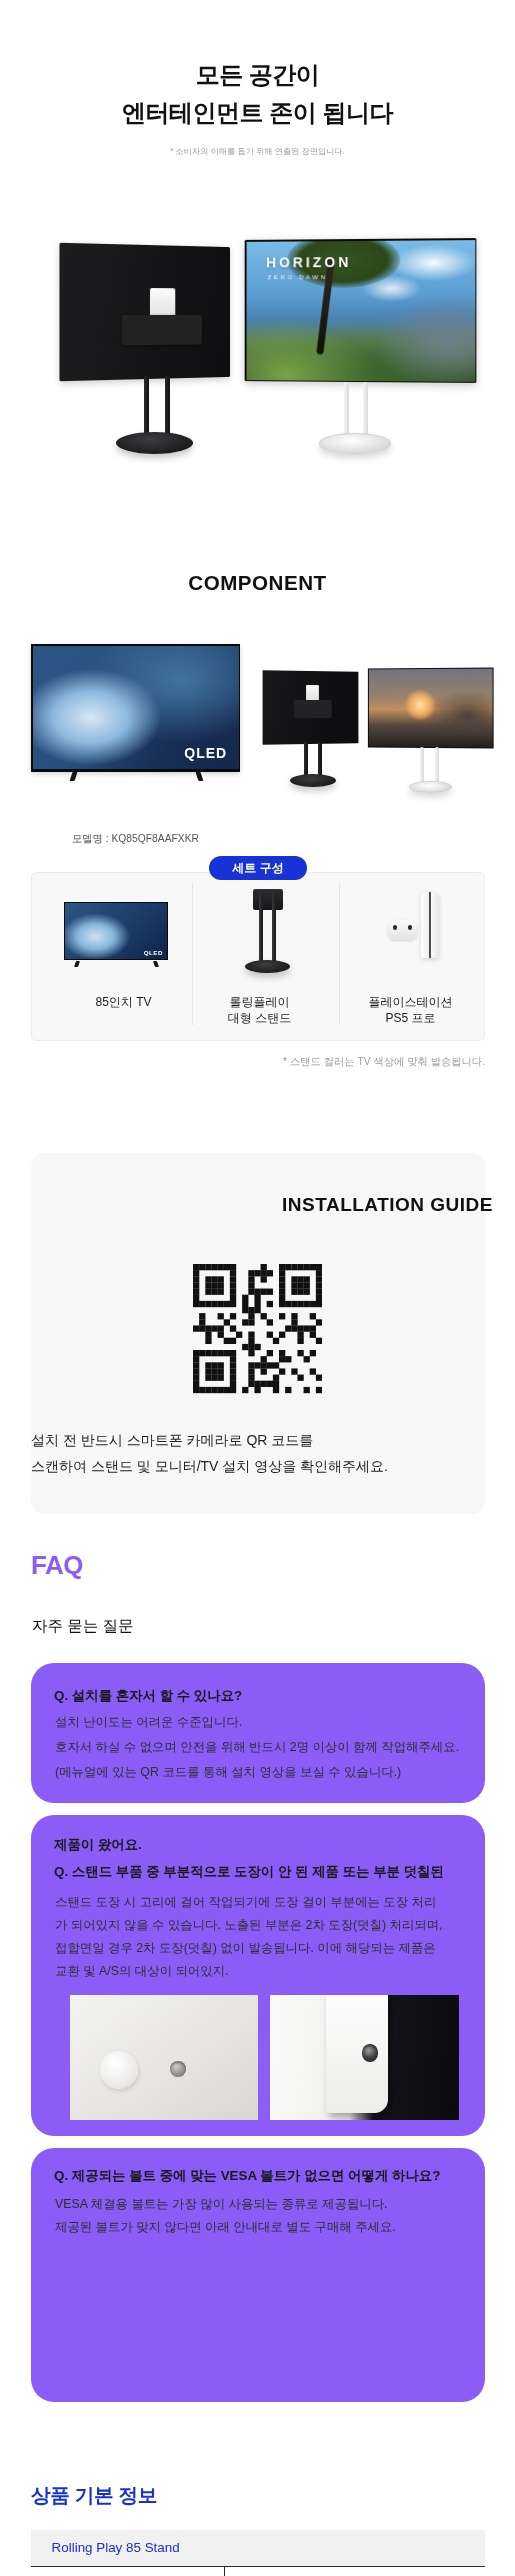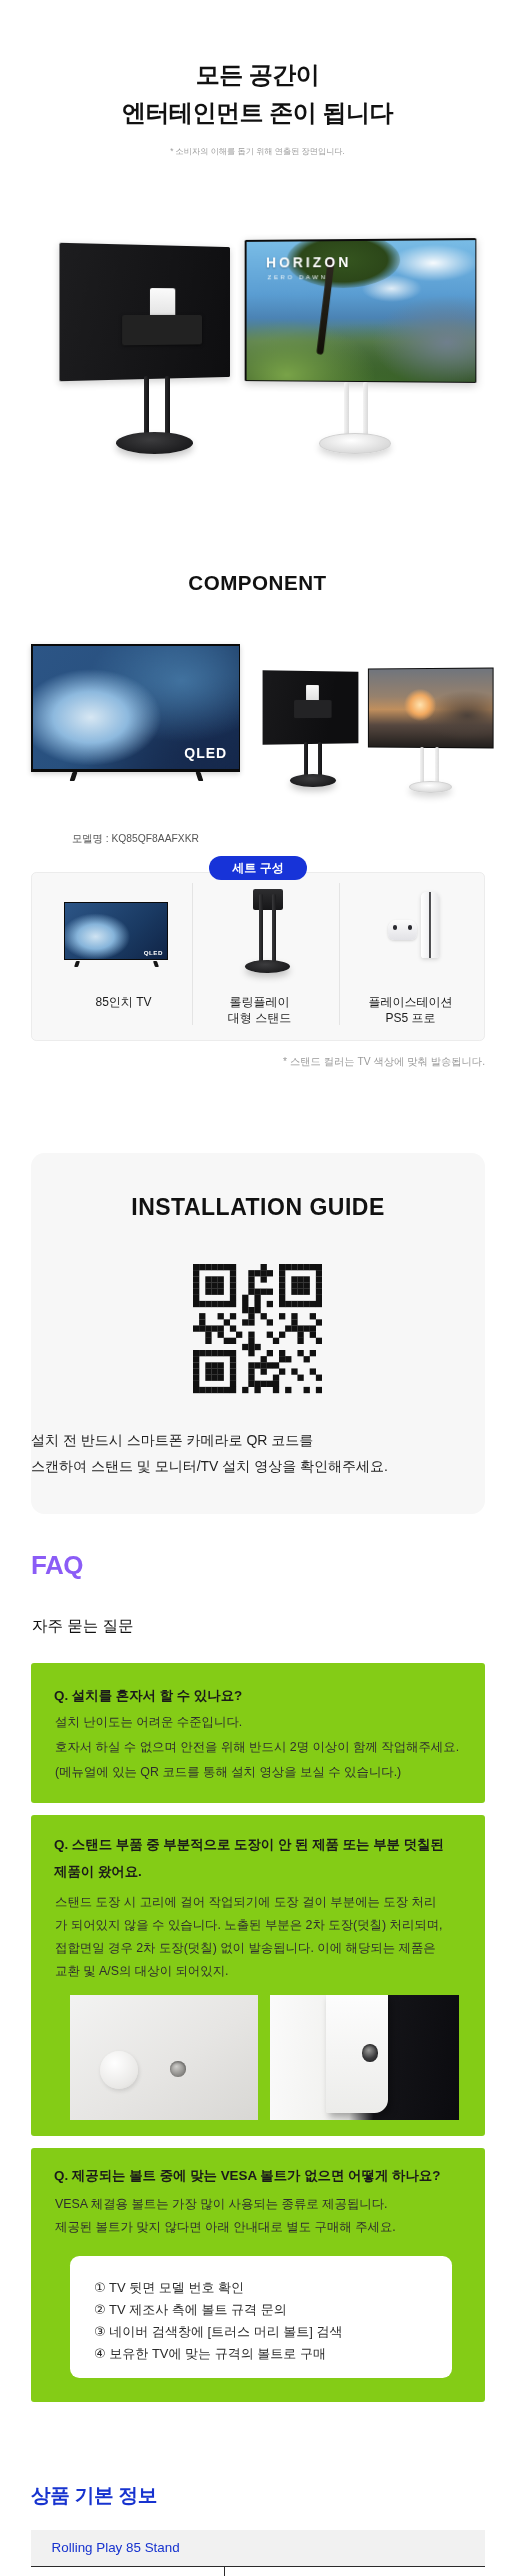--- a/index.html
+++ b/index.html
@@ -73,28 +73,28 @@
   .mini2-art span { position:absolute; right:4.1px; bottom:2.6px; color:#fff; font-size:6.2px; font-weight:bold; letter-spacing:0.5px; }
   .set-stand-bar { position:absolute; width:3.6px; background:linear-gradient(90deg,#3a3a3c,#1a1a1c); border-radius:1.5px; }
   .set-stand-top { position:absolute; left:61px; top:16px; width:30px; height:20.6px; background:linear-gradient(180deg,#2e2e30,#161618); border-radius:2.1px; }
   .ps5-slab { position:absolute; left:82px; top:18.5px; width:17.5px; height:66px; background:linear-gradient(90deg,#ffffff 0%,#f0f0f2 45%,#101014 48%,#16161a 52%,#fafafa 55%,#e8e8ea 100%); border-radius:5.2px 5.2px 3.1px 3.1px; box-shadow:0 1.5px 4.1px rgba(0,0,0,.15); }
   .ps5-pad { position:absolute; left:49px; top:47px; width:29px; height:19.6px; background:linear-gradient(180deg,#fcfcfc,#e2e2e6); border-radius:8.2px 8.2px 6.2px 6.2px; box-shadow:0 1px 2.6px rgba(0,0,0,.15); }
   .ps5-pad i { position:absolute; top:5.2px; width:4.6px; height:4.6px; border-radius:50%; background:#2a2a30; }
   .set-note { top:1055px; left:0; width:485px; text-align:right; font-size:10.3px; color:#9a9a9a; }
 
   
   .install-box { top:1153px; left:31px; width:454px; height:361px; background:#f7f7f7; border-radius:13.4px; }
-  .install-title { position:absolute; top:41px; left:0; width:100%; text-align:center; font-size:23px; font-weight:bold; color:#111; letter-spacing:0.5px; }
+  .install-title { position:absolute; top:41px; left:8px; width:100%; text-align:right; font-size:19px; font-weight:bold; color:#111; letter-spacing:0.5px; }
   .qr-wrap { position:absolute; top:109px; left:162px; width:129px; height:133px; }
   .install-desc { position:absolute; top:274px; left:0; width:100%; text-align:left; font-size:14px; line-height:26px; color:#222; }
 
   
   .faq-heading { top:1550px; left:31px; font-size:26px; font-weight:bold; color:#8b5cf6; letter-spacing:-0.5px; }
   .faq-subheading { top:1616px; left:32px; font-size:15.5px; color:#111; }
-  .faq-card { left:31px; width:454px; background:#84cc16; border-radius:3px; }
+  .faq-card { left:31px; width:454px; background:#8b5cf6; border-radius:23px; }
   .faq-q { position:absolute; left:23px; font-size:13.4px; font-weight:bold; color:#1a1a1a; line-height:27px; }
   .faq-a { position:absolute; left:24px; font-size:12.4px; color:#2e2e2e; }
   .photo { position:absolute; width:188px; height:125px; overflow:hidden; }
   .photo-a { left:39px; background:linear-gradient(145deg,#f3f3f2 0%,#e6e5e3 55%,#d8d7d4 100%); }
   .photo-a::before { content:""; position:absolute; left:30px; top:56px; width:38px; height:38px; border-radius:50%; background:radial-gradient(circle at 38% 32%,#ffffff,#e9e8e6 70%,#d2d1ce 100%); box-shadow:1px 2.1px 4.1px rgba(0,0,0,.12); }
   .photo-a::after { content:""; position:absolute; left:100px; top:66px; width:15.5px; height:15.5px; border-radius:50%; background:radial-gradient(circle at 40% 35%,#cfcecb,#8e8d8a 60%,#6f6e6b); box-shadow:inset 0 1.5px 2.6px rgba(0,0,0,.35); }
   .photo-b { left:239px; width:189px; background:linear-gradient(97deg,#fbfbfb 0%,#f2f2f0 34%,#e4e4e2 46%,#141418 58%,#0b0b0f 100%); }
   .photo-b::before { content:""; position:absolute; left:56px; top:0; width:62px; height:118px; background:linear-gradient(180deg,#fdfdfd,#ececea); border-radius:0 0 13.4px 2.1px; box-shadow:3.1px 3.1px 7.2px rgba(0,0,0,.3); }
   .photo-b::after { content:""; position:absolute; left:92px; top:49px; width:15.5px; height:17.5px; border-radius:50%; background:radial-gradient(circle at 42% 35%,#9a9a98,#3c3c3e 55%,#1c1c1e); box-shadow:inset 0 1.5px 2.6px rgba(0,0,0,.5), 0 0.5px 1px rgba(255,255,255,.6); }
   .steps-box { position:absolute; left:39px; top:108px; width:382px; height:122px; background:#fff; border-radius:9.3px; }
@@ -426,44 +426,38 @@
     <div class="faq-q" style="top:18.5px;">Q. 설치를 혼자서 할 수 있나요?</div>
     <div class="faq-a" style="top:47px; line-height:25px;">
       <div>설치 난이도는 어려운 수준입니다.</div>
       <div>호자서 하실 수 없으며 안전을 위해 반드시 2명 이상이 함께 작업해주세요.</div>
       <div>(메뉴얼에 있는 QR 코드를 통해 설치 영상을 보실 수 있습니다.)</div>
     </div>
   </div>
 
   <div class="abs faq-card" style="top:1815px; height:321px;">
     <div class="faq-q" style="top:15.5px;">
+      <div>제품이 왔어요.</div>
       <div>Q. 스탠드 부품 중 부분적으로 도장이 안 된 제품 또는 부분 덧칠된</div>
-      <div>제품이 왔어요.</div>
     </div>
     <div class="faq-a" style="top:76px; line-height:23px;">
       <div>스탠드 도장 시 고리에 걸어 작업되기에 도장 걸이 부분에는 도장 처리</div>
       <div>가 되어있지 않을 수 있습니다. 노출된 부분은 2차 도장(덧칠) 처리되며,</div>
       <div>접합면일 경우 2차 도장(덧칠) 없이 발송됩니다. 이에 해당되는 제품은</div>
       <div>교환 및 A/S의 대상이 되어있지.</div>
     </div>
     <div class="photo photo-a" style="top:180px;"></div>
     <div class="photo photo-b" style="top:180px;"></div>
   </div>
 
   <div class="abs faq-card" style="top:2148px; height:254px;">
     <div class="faq-q" style="top:14.4px;">Q. 제공되는 볼트 중에 맞는 VESA 볼트가 없으면 어떻게 하나요?</div>
     <div class="faq-a" style="top:45px; line-height:23px;">
       <div>VESA 체결용 볼트는 가장 많이 사용되는 종류로 제공됩니다.</div>
       <div>제공된 볼트가 맞지 않다면 아래 안내대로 별도 구매해 주세요.</div>
-    </div>
-    <div class="steps-box">
-      <div class="step" style="top:20.6px;">① TV 뒷면 모델 번호 확인</div>
-      <div class="step" style="top:43px;">② TV 제조사 측에 볼트 규격 문의</div>
-      <div class="step" style="top:65px;">③ 네이버 검색창에 [트러스 머리 볼트] 검색</div>
-      <div class="step" style="top:87px;">④ 보유한 TV에 맞는 규격의 볼트로 구매</div>
     </div>
   </div>
 
   <div class="abs blue-heading" style="top:2482px;">상품 기본 정보</div>
   <div class="abs spec-table">
     <div class="spec-head">Rolling Play 85 Stand</div>
     <div class="spec-row" style="height:32px;">
       <div class="spec-label">제품명</div>
       <div class="spec-value">롤링플레이 85인치 스탠드</div>
     </div>

